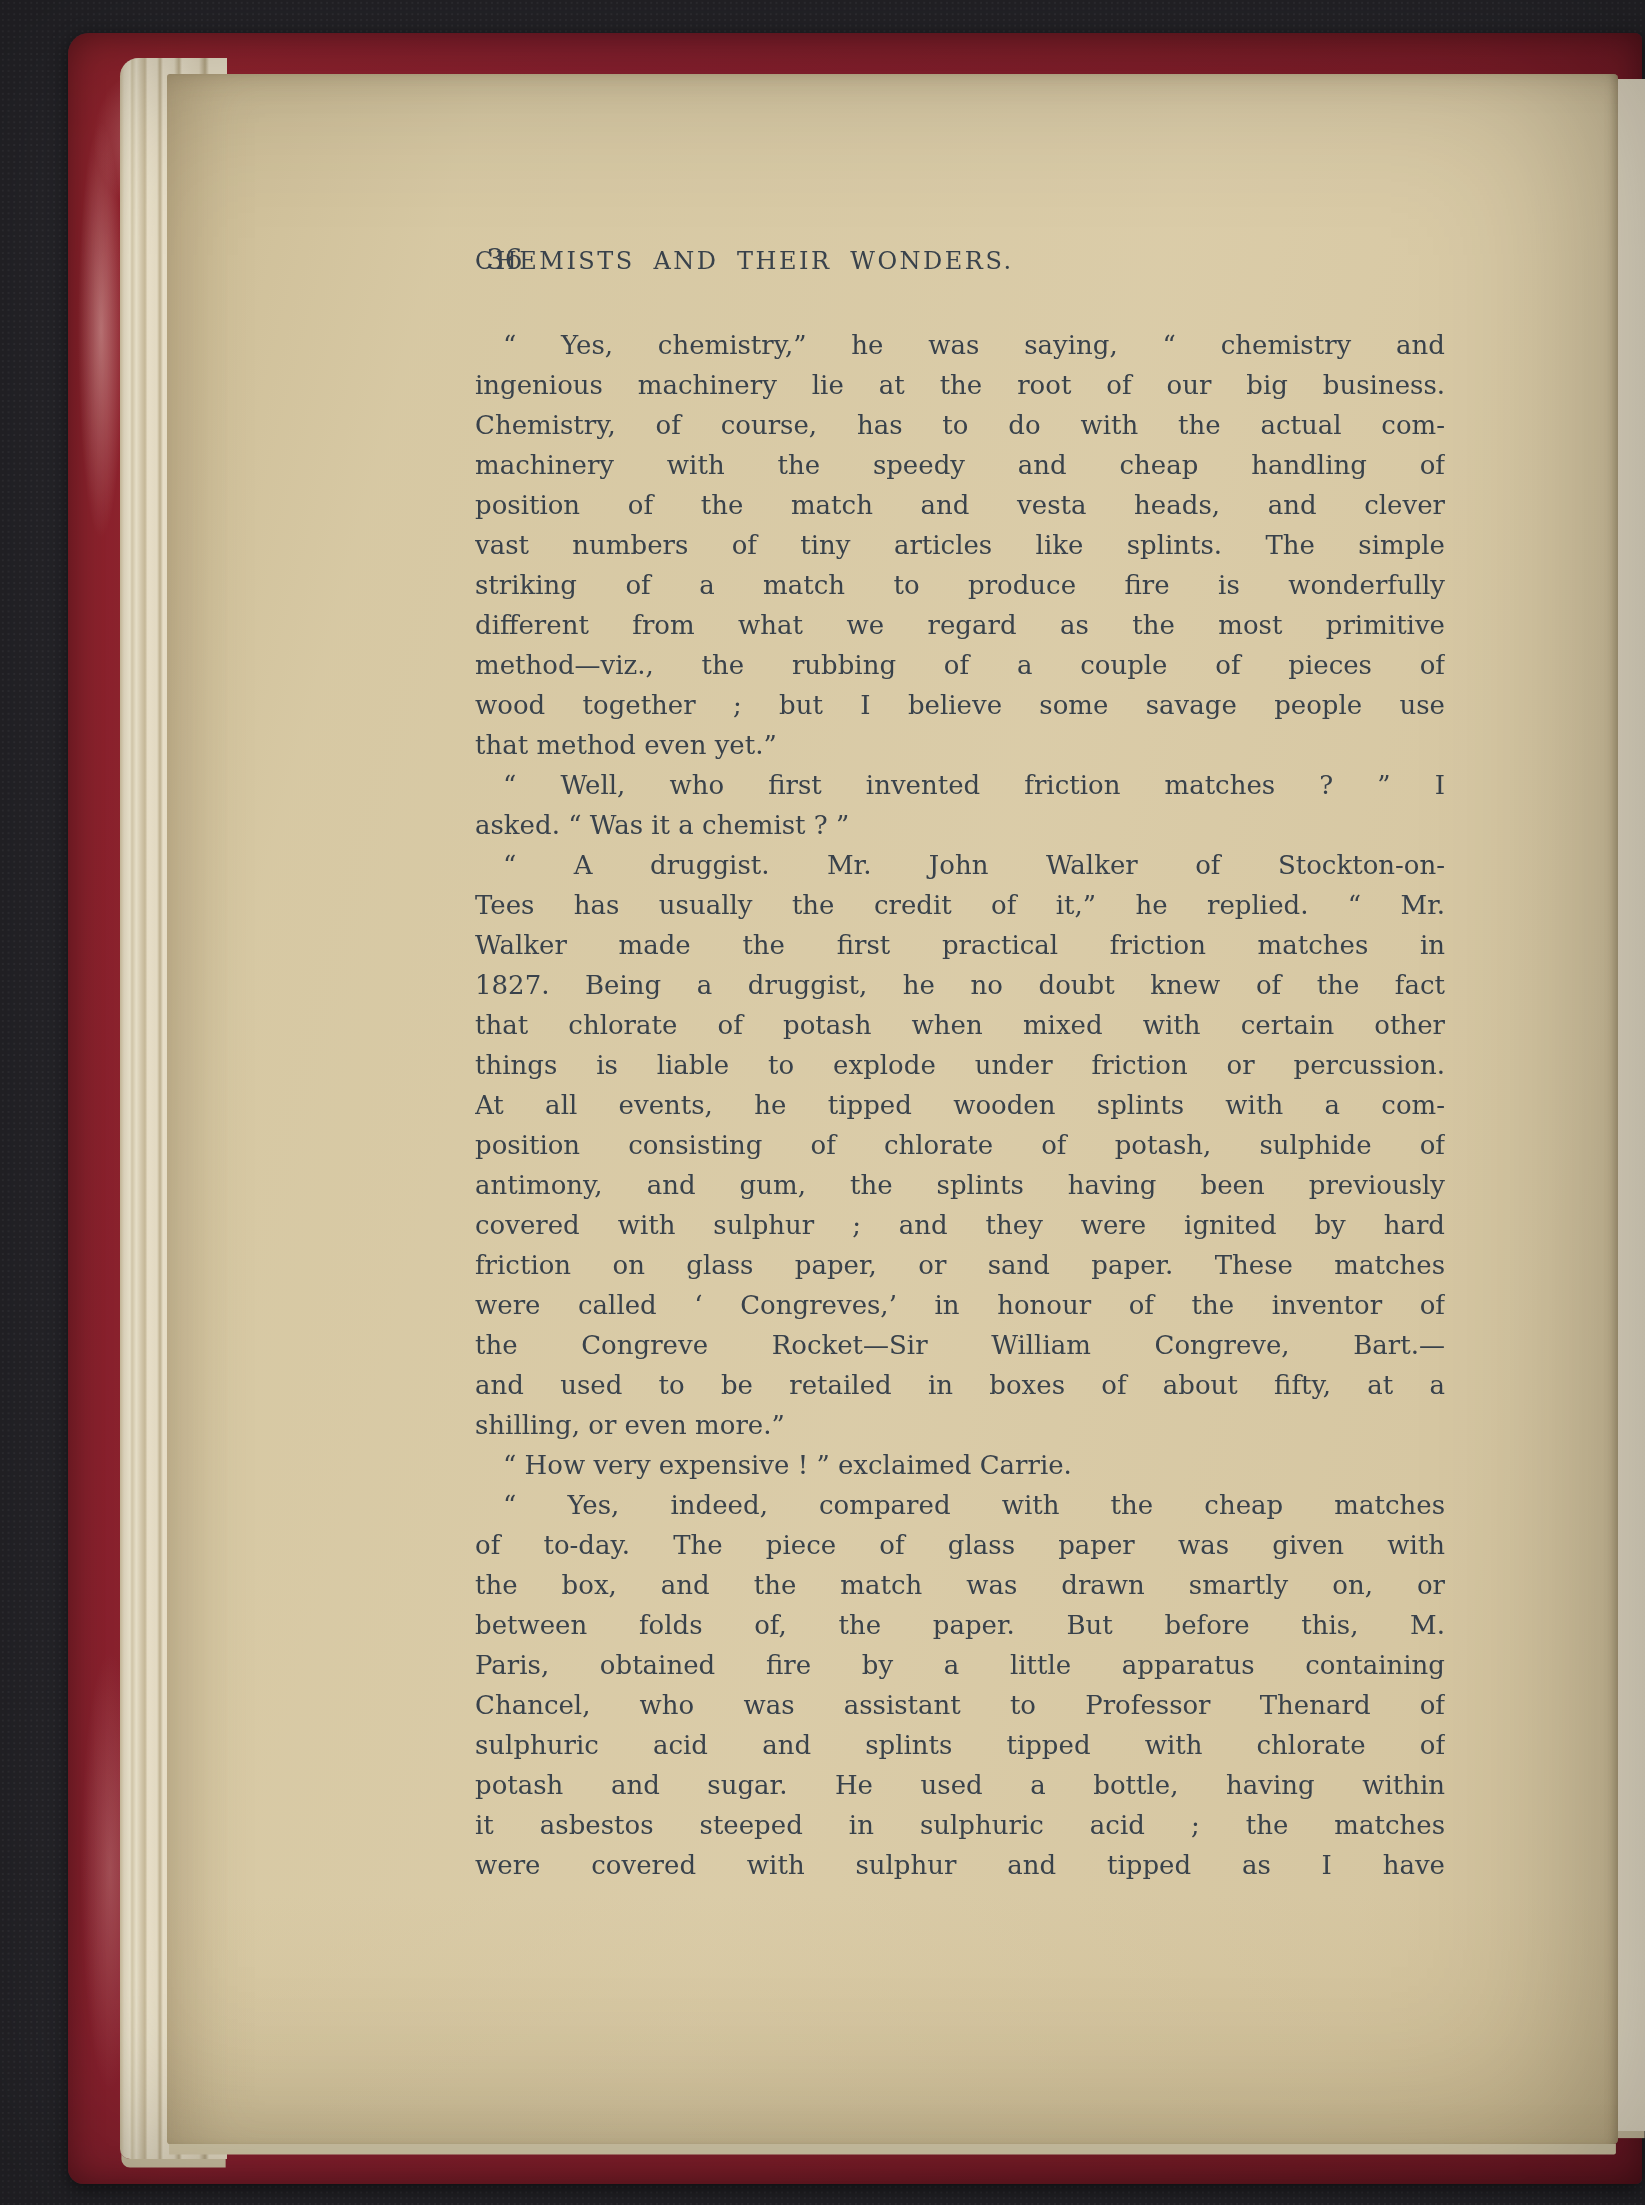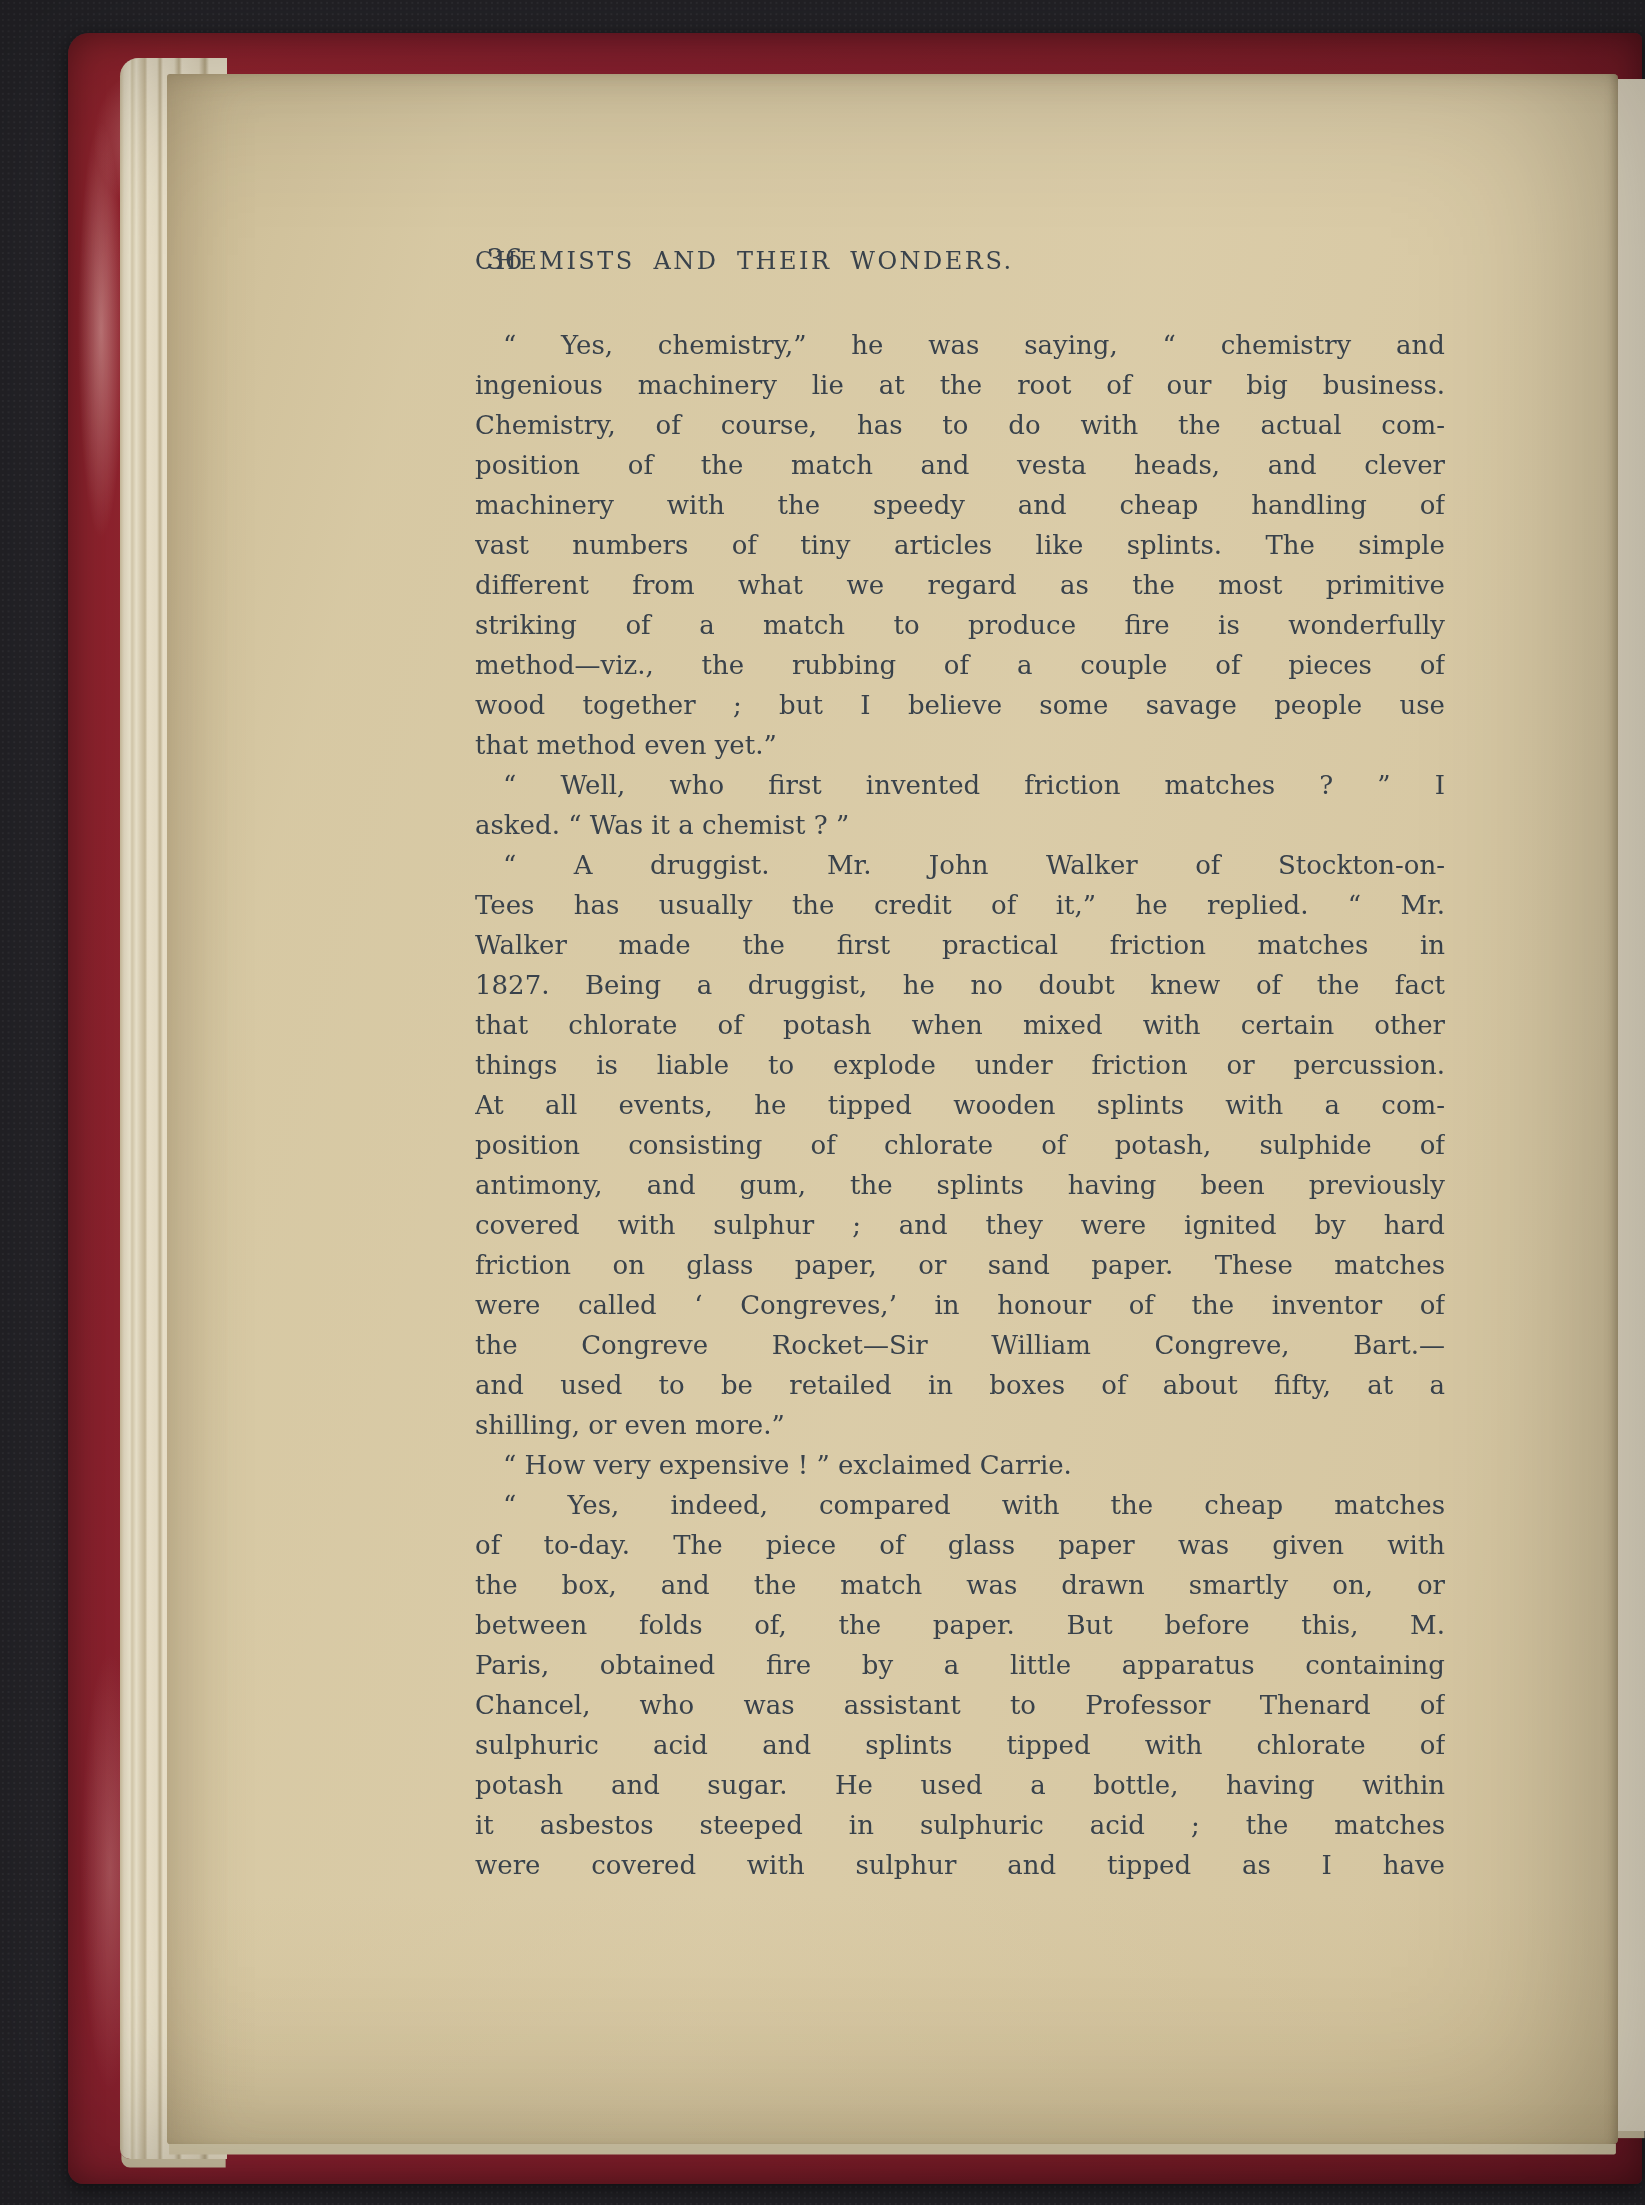--- a/index.html
+++ b/index.html
@@ -85,25 +85,25 @@
   <div class="text-block">
     <div class="page-header">
       <span class="page-number">36</span>
       <div class="running-title">CHEMISTS AND THEIR WONDERS.</div>
     </div>
     <div class="body-text">
         <div class="paragraph">
           <div class="line first">“ Yes, chemistry,” he was saying, “ chemistry and</div>
           <div class="line">ingenious machinery lie at the root of our big business.</div>
           <div class="line">Chemistry, of course, has to do with the actual com-</div>
+          <div class="line">machinery with the speedy and cheap handling of</div>
           <div class="line">position of the match and vesta heads, and clever</div>
-          <div class="line">machinery with the speedy and cheap handling of</div>
           <div class="line">vast numbers of tiny articles like splints.  The simple</div>
+          <div class="line">striking of a match to produce fire is wonderfully</div>
           <div class="line">different from what we regard as the most primitive</div>
-          <div class="line">striking of a match to produce fire is wonderfully</div>
           <div class="line">method—viz., the rubbing of a couple of pieces of</div>
           <div class="line">wood together ; but I believe some savage people use</div>
           <div class="line last">that method even yet.”</div>
         </div>
         <div class="paragraph">
           <div class="line first">“ Well, who first invented friction matches ? ”  I</div>
           <div class="line last">asked.  “ Was it a chemist ? ”</div>
         </div>
         <div class="paragraph">
           <div class="line first">“ A druggist.  Mr. John Walker of Stockton-on-</div>

